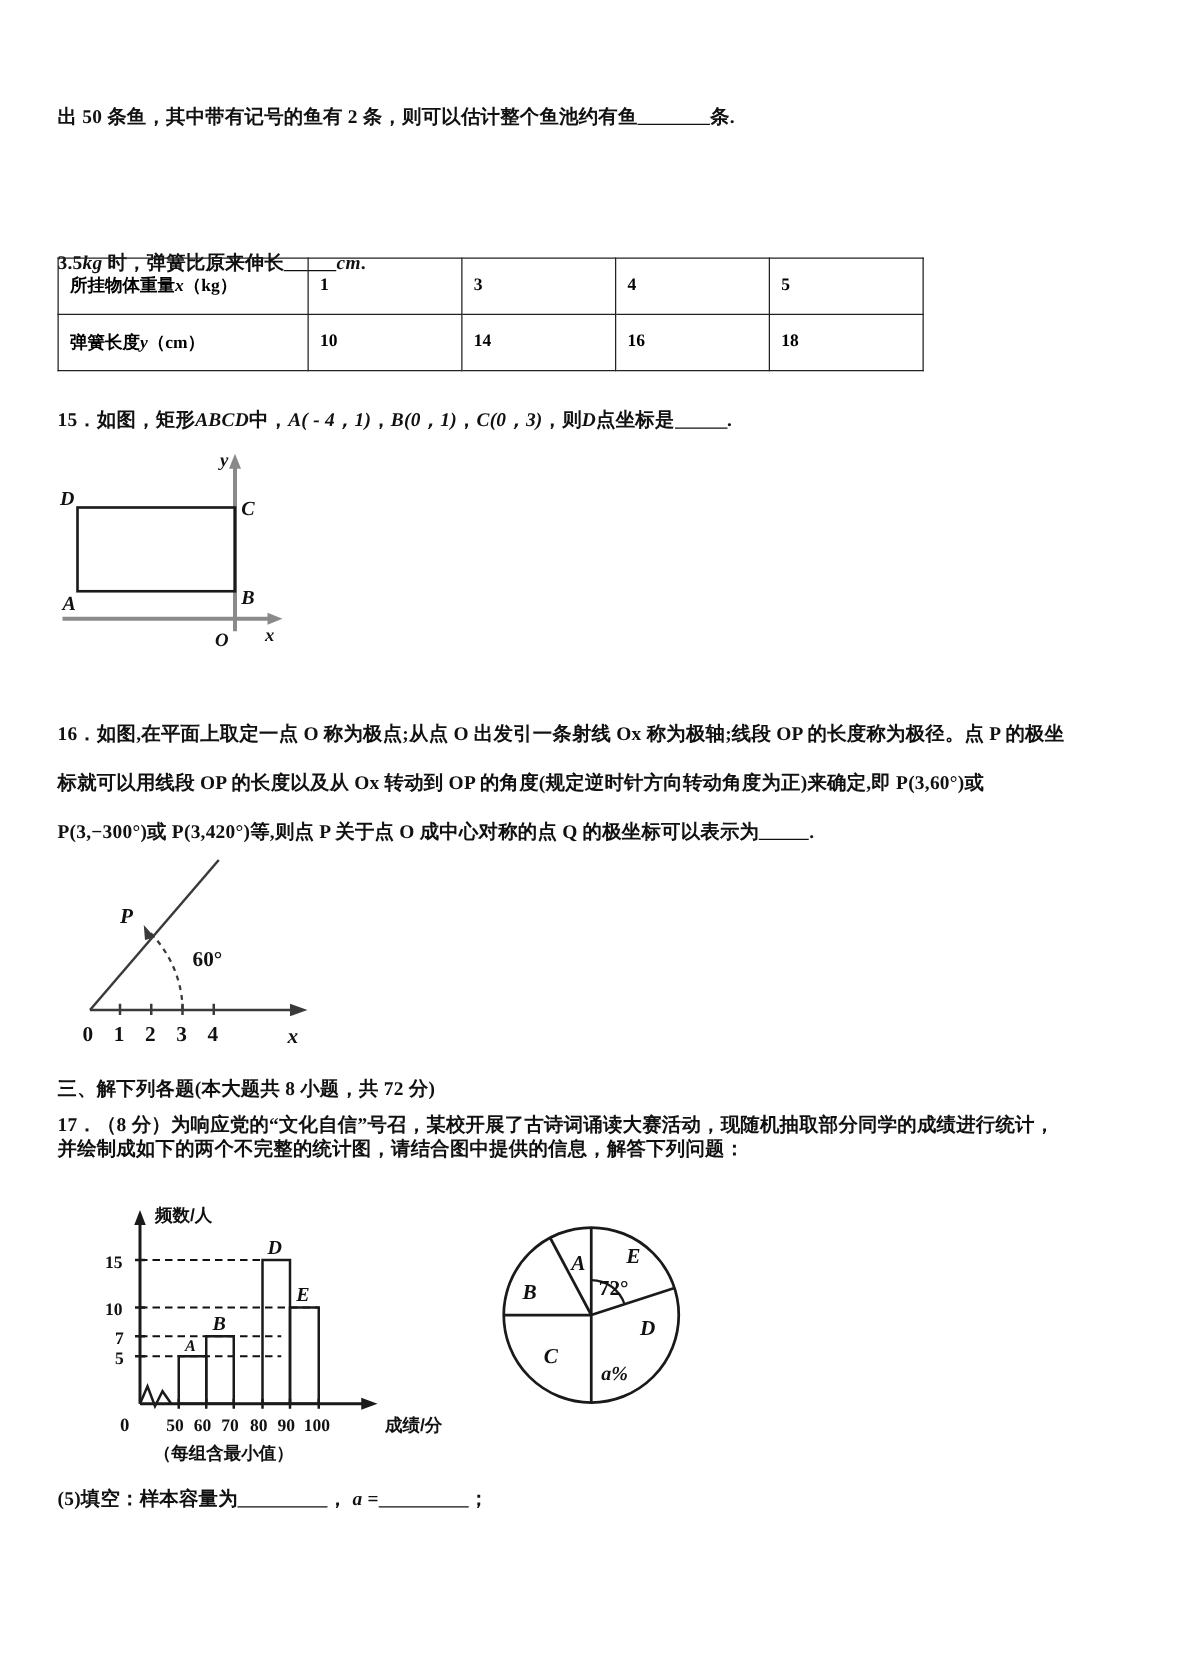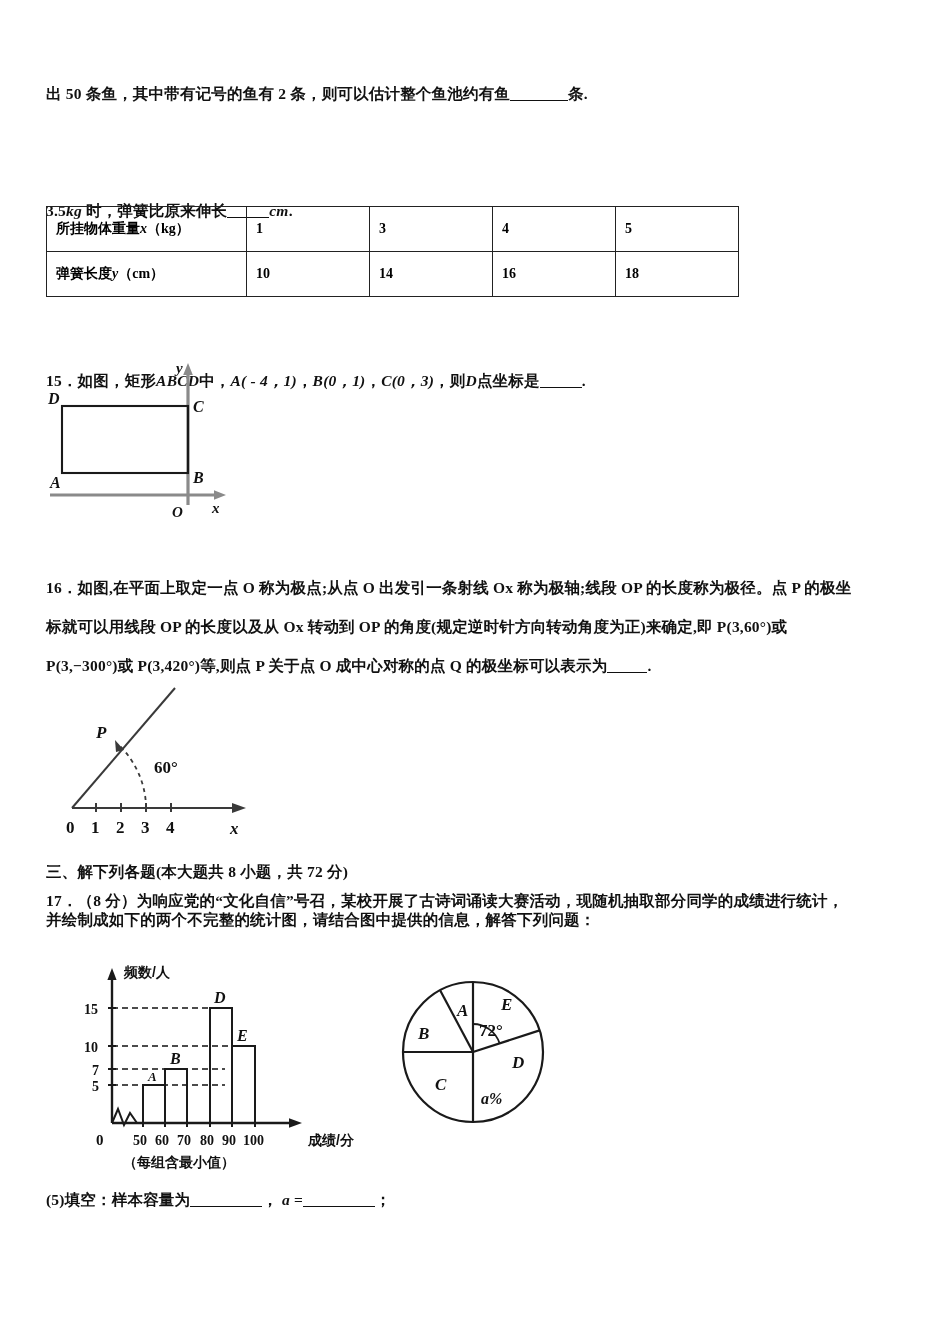--- a/index.html
+++ b/index.html
@@ -85,21 +85,21 @@
     <tr>
       <td class="c0"><span>弹簧长度</span><span class="it">y</span><span>（cm）</span></td>
       <td class="cx">10</td>
       <td class="cx">14</td>
       <td class="cx">16</td>
       <td class="cx">18</td>
     </tr>
   </tbody>
     </table>
 
-  <div class="ptext" style="left:46px;top:329px;margin-top:44px;">
+  <div class="ptext" style="left:46px;top:329px;">
     <span>15．如图，矩形</span><span class="it">ABCD</span><span>中，</span><span class="it">A( - 4，1)</span><span>，</span><span class="it">B(0，1)</span><span>，</span><span class="it">C(0，3)</span><span>，则</span><span class="it">D</span><span>点坐标是</span><span class="blank" style="width:42px;"></span><span>.</span>
   </div>
 
   <div class="fig" style="left:40px;top:355px;">
     <svg width="210" height="170" viewBox="0 0 210 170">
 
       <line x1="148" y1="150" x2="148" y2="18" stroke="#8a8a8a" stroke-width="3.2"></line>
       <polygon points="148,8 143.2,20 152.8,20" fill="#8a8a8a"></polygon>
 
       <line x1="10" y1="140" x2="175" y2="140" stroke="#8a8a8a" stroke-width="3.2"></line>

